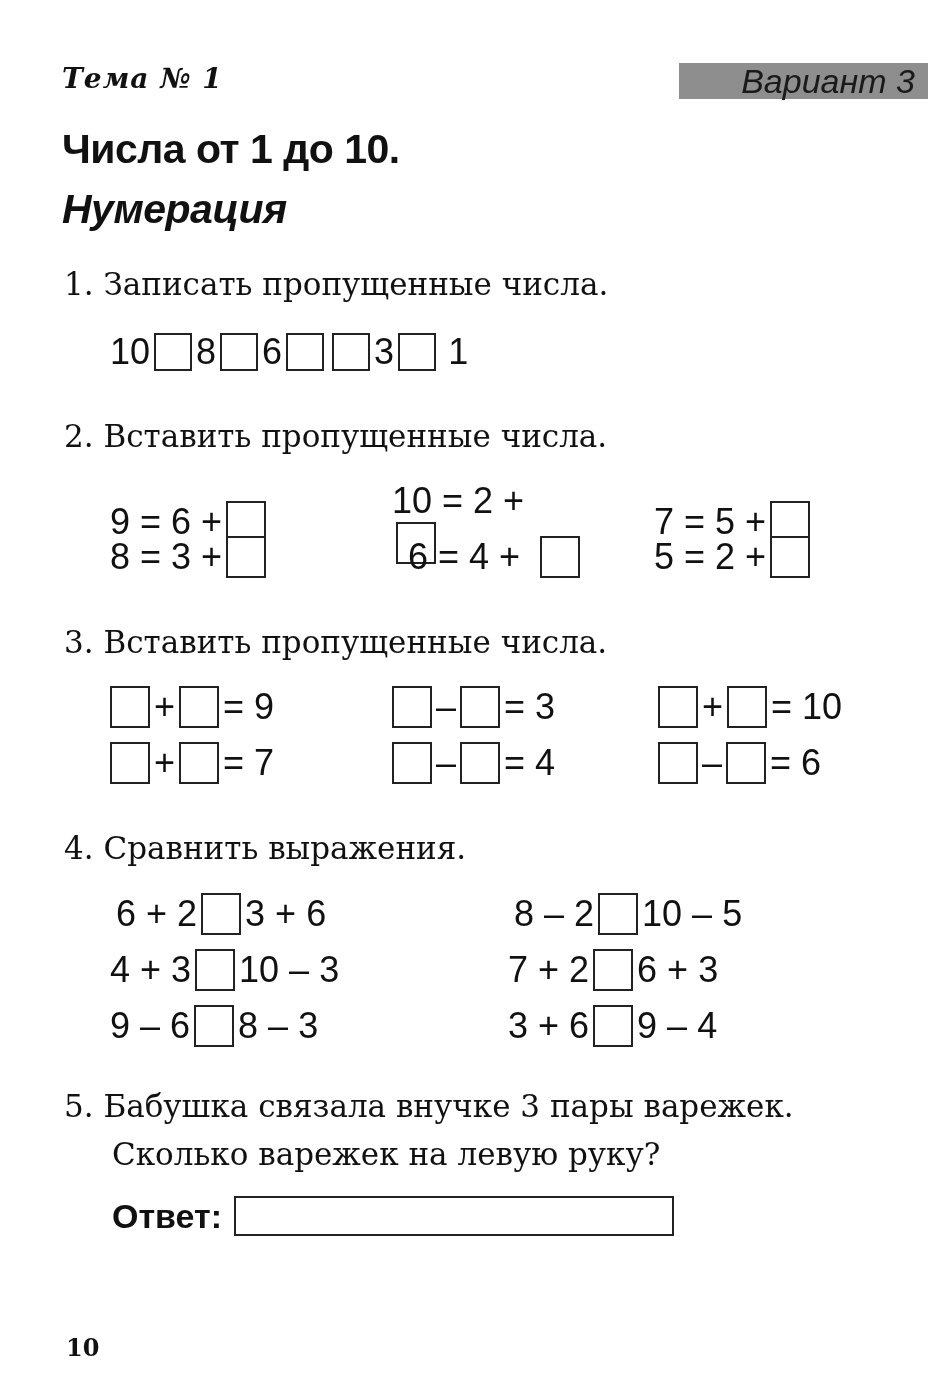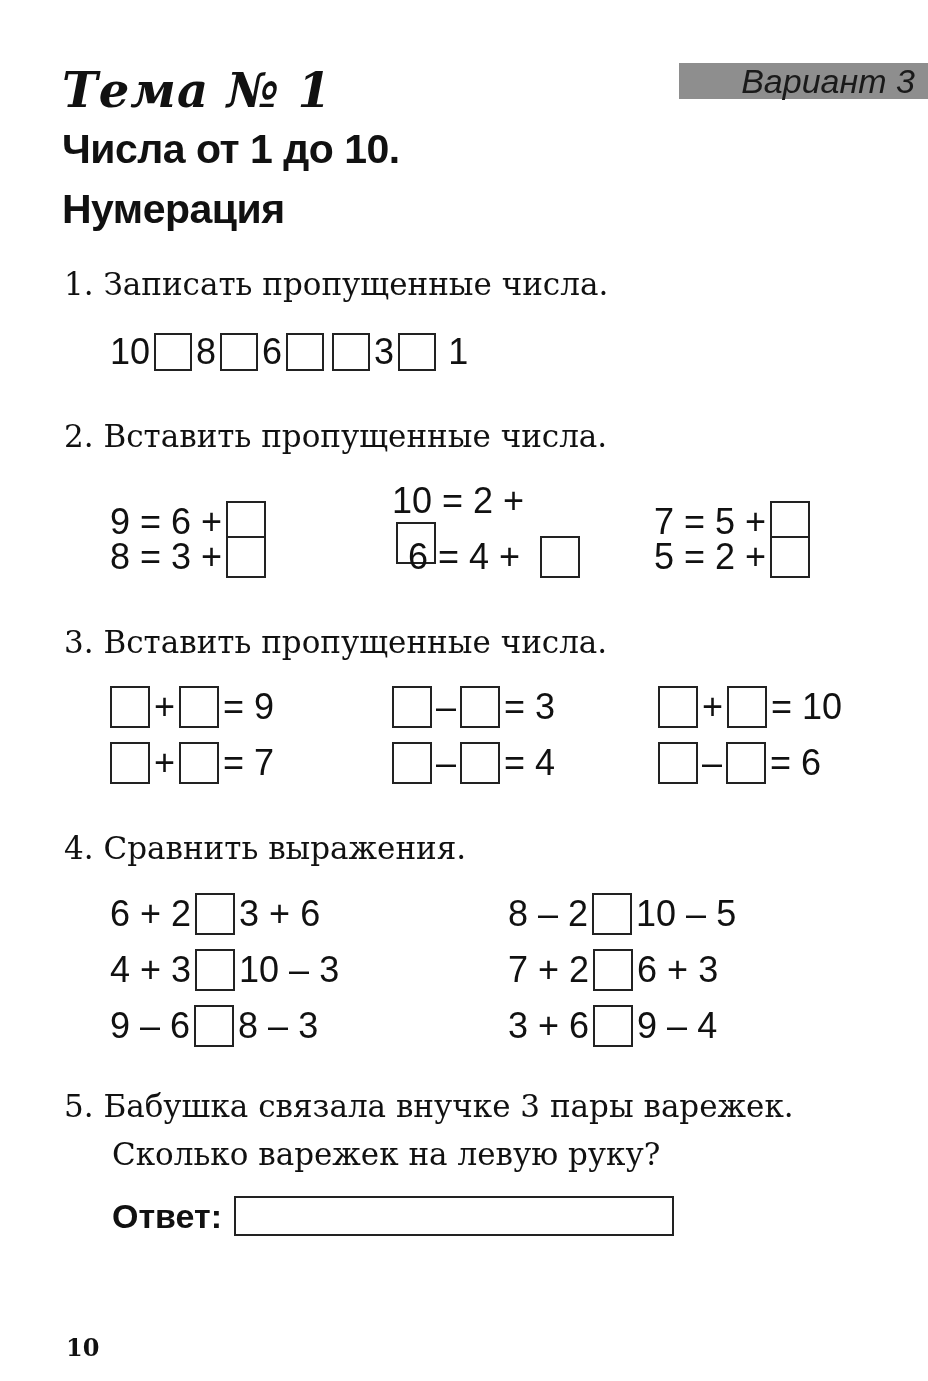--- a/index.html
+++ b/index.html
@@ -1,38 +1,38 @@
 <!DOCTYPE html>
 <html><head>
 <meta charset="utf-8">
 <style>
   html, body { margin:0; padding:0; background:#ffffff; }
   body { width:928px; height:1381px; position:relative; overflow:hidden; color:#111; }
   .abs { position:absolute; }
-  .topic { left:62px; top:62px; font-family:"DejaVu Serif", serif; font-style:italic; font-weight:bold; font-size:48px; letter-spacing:1px; }
+  .topic { left:62px; top:62px; font-family:"DejaVu Serif", serif; font-style:italic; font-weight:bold; font-size:28px; letter-spacing:1px; }
   .variant { left:679px; top:63px; width:234px; height:36px; background:#8e8e8e; display:flex; align-items:center; justify-content:center; font-family:"Liberation Sans", sans-serif; font-style:italic; font-size:34px; color:#1a1a1a;padding-left:32px; }
   .title { left:62px; font-family:"Liberation Sans", sans-serif; font-weight:bold; font-size:41px; letter-spacing:-0.5px; }
   .task { left:64px; font-family:"DejaVu Serif", serif; font-size:31px; }
   .row { display:flex; align-items:center; font-family:"Liberation Sans", sans-serif; font-size:36px; white-space:pre; }
   .box { display:inline-block; width:38px; height:38px; border:2px solid #222; box-sizing:border-box; margin:0 4px; vertical-align:middle; background:#fff; }
   .box.tall { width:40px; height:42px; }
   .expr { display:inline-flex; }
   .answer-label { font-family:"Liberation Sans", sans-serif; font-weight:bold; font-size:34px; }
   .answer-box { width:440px; height:40px; border:2px solid #222; box-sizing:border-box; }
   .pagenum { left:66px; top:1333px; font-family:"DejaVu Serif", serif; font-weight:bold; font-size:24px; }
 </style>
 </head>
 <body>
 
 <div class="abs topic">Тема № 1</div>
 <div class="abs variant">
     <span>Вариант 3</span>
   </div>
 <div class="abs title" style="top:126px;">Числа от 1 до 10.</div>
-<div class="abs title" style="top:186px;">Нумерация</div>
+<div class="abs title" style="top:186px;font-style:italic;">Нумерация</div>
 
 <div class="abs task" style="top:266px;">1. Записать пропущенные числа.</div>
 <div class="abs row" style="left:110px; top:330px; height:44px;">
   <span>10</span>
   <span class="box"></span>
   <span>8</span>
   <span class="box"></span>
   <span>6</span>
   <span class="box"></span>
   <span class="box"></span>
@@ -59,21 +59,21 @@
   <span class="expr" style="width:266px;"><span class="box tall"></span><span>–</span><span class="box tall"></span><span>= 3</span></span>
   <span class="expr"><span class="box tall"></span><span>+</span><span class="box tall"></span><span>= 10</span></span>
 </div>
 <div class="abs row" style="left:106px; top:742px;">
   <span class="expr" style="width:282px;"><span class="box tall"></span><span>+</span><span class="box tall"></span><span>= 7</span></span>
   <span class="expr" style="width:266px;"><span class="box tall"></span><span>–</span><span class="box tall"></span><span>= 4</span></span>
   <span class="expr"><span class="box tall"></span><span>–</span><span class="box tall"></span><span>= 6</span></span>
 </div>
 
 <div class="abs task" style="top:830px;">4. Сравнить выражения.</div>
-<div class="abs row" style="left:110px; top:893px;">
+<div class="abs row" style="left:116px; top:893px;">
   <span class="expr" style="width:398px;"><span>6 + 2</span><span class="box tall"></span><span>3 + 6</span></span>
   <span class="expr"><span>8 – 2</span><span class="box tall"></span><span>10 – 5</span></span>
 </div>
 <div class="abs row" style="left:110px; top:949px;">
   <span class="expr" style="width:398px;"><span>4 + 3</span><span class="box tall"></span><span>10 – 3</span></span>
   <span class="expr"><span>7 + 2</span><span class="box tall"></span><span>6 + 3</span></span>
 </div>
 <div class="abs row" style="left:110px; top:1005px;">
   <span class="expr" style="width:398px;"><span>9 – 6</span><span class="box tall"></span><span>8 – 3</span></span>
   <span class="expr"><span>3 + 6</span><span class="box tall"></span><span>9 – 4</span></span>

